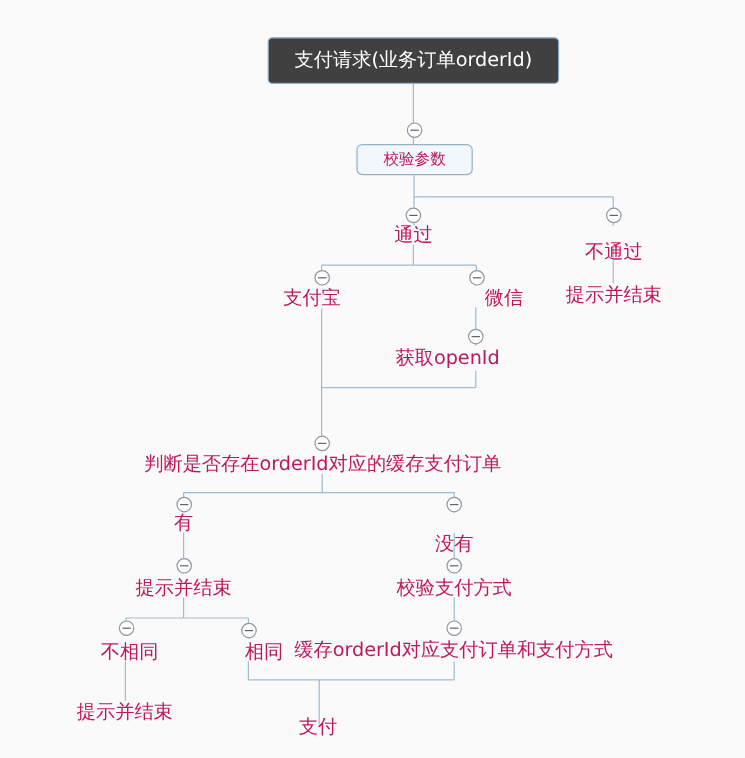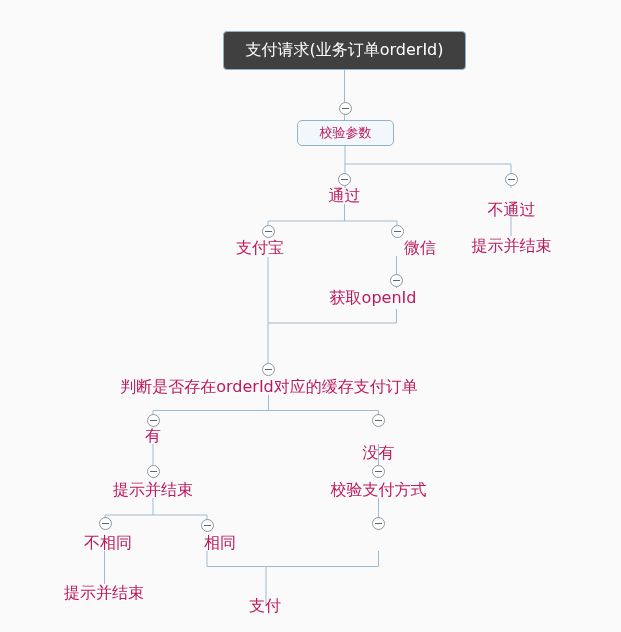--- a/index.html
+++ b/index.html
@@ -138,18 +138,19 @@
   <div class="lbl" style="left:378.5px;top:445px">没有</div>
 
   <div class="lbl" style="left:153px;top:482px">提示并结束</div>
 
   <div class="lbl" style="left:378.5px;top:482px">校验支付方式</div>
 
   <div class="lbl" style="left:108px;top:534.5px">不相同</div>
 
   <div class="lbl" style="left:220px;top:535px">相同</div>
 
+  <div class="lbl" style="left:378px;top:534px">缓存orderId对应支付订单和支付方式</div>
 
   <div class="lbl" style="left:104px;top:585px">提示并结束</div>
 
   <div class="lbl" style="left:265px;top:598px">支付</div>
 
 </div>
 
 </body></html>

